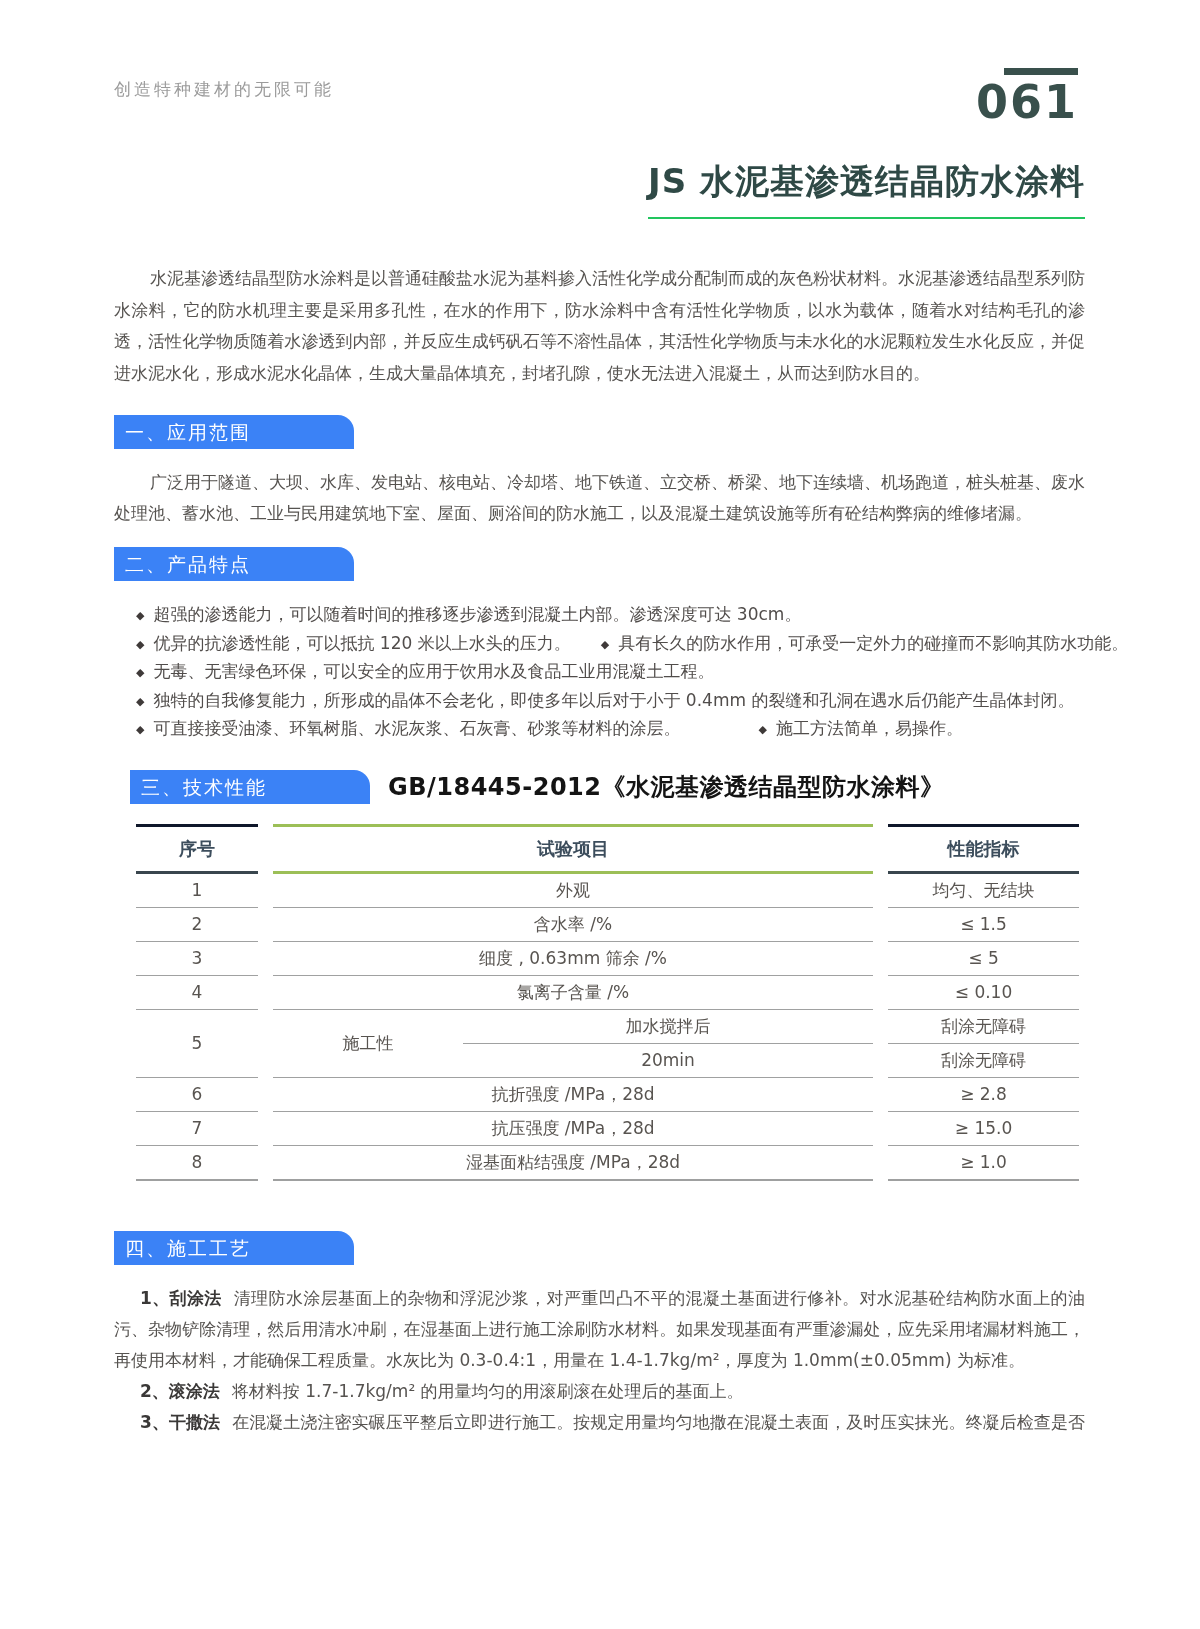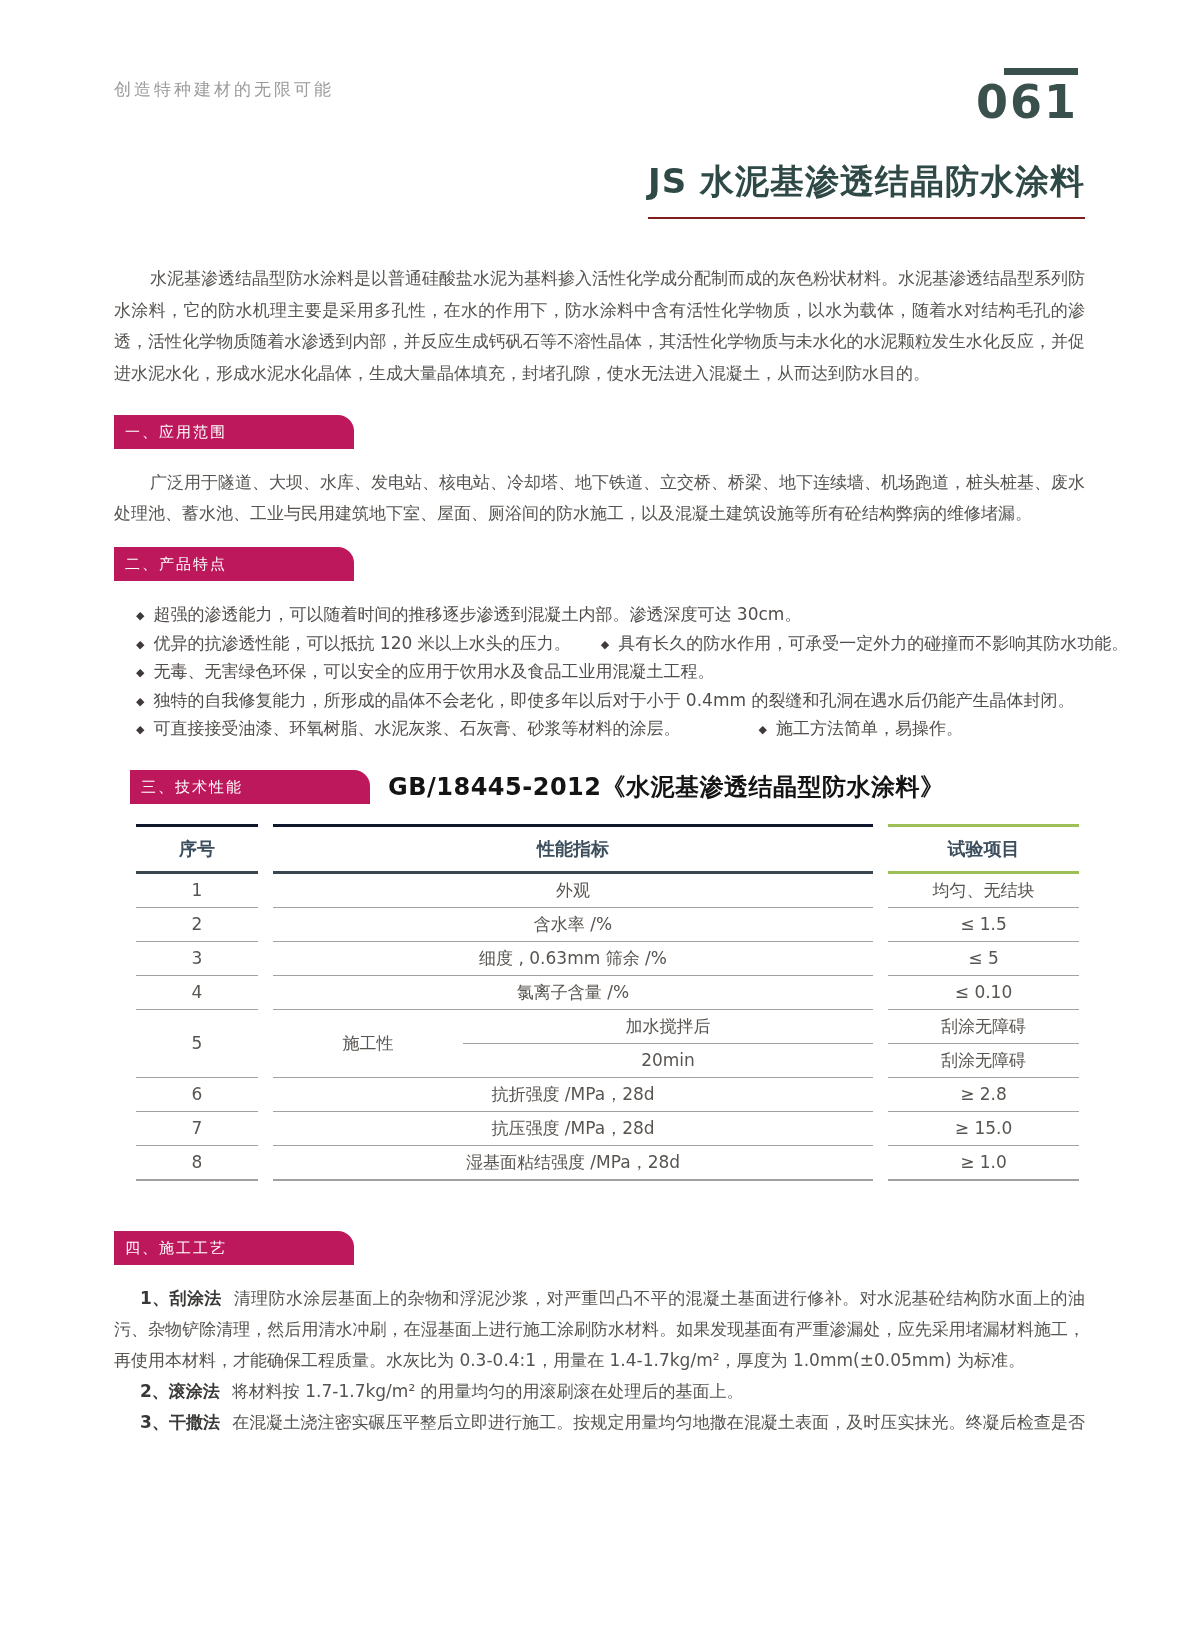--- a/index.html
+++ b/index.html
@@ -9,27 +9,27 @@
     font-family:"DejaVu Sans","Liberation Sans",sans-serif;
   }
   
   .tagline{font-size:17px;color:#9b9b9b;letter-spacing:3px;}
   .pagenum-block{position:absolute;top:68px;right:122px;text-align:right;}
   .pagenum-bar{width:74px;height:7px;background:#39504c;margin-left:auto;}
   .pagenum{font-size:46px;font-weight:bold;color:#39504c;line-height:1.05;margin-top:3px;letter-spacing:2px;}
   
   .title-wrap{text-align:right;margin-top:58px;}
   .doc-title{display:inline-block;margin:0;font-size:34px;font-weight:bold;color:#2f4946;
-    letter-spacing:1px;border-bottom:2px solid #7f1d1d;padding-bottom:12px;}
+    letter-spacing:1px;border-bottom:2px solid #22c55e;padding-bottom:12px;}
   
   .intro{margin:44px 0 0;text-indent:36px;text-align:justify;font-size:17px;line-height:31.5px;color:#565350;}
   .body-par{margin:18px 0 0;text-indent:36px;text-align:justify;font-size:17px;line-height:31px;color:#565350;}
   
-  .sec-banner{width:240px;height:34px;line-height:34px;background:#be185d;color:#ffffff;
-    font-size:15px;letter-spacing:2px;padding-left:11px;box-sizing:border-box;border-radius:0 16px 0 0;}
+  .sec-banner{width:240px;height:34px;line-height:34px;background:#3b82f6;color:#ffffff;
+    font-size:19px;letter-spacing:2px;padding-left:11px;box-sizing:border-box;border-radius:0 16px 0 0;}
   .mt-sec1{margin-top:26px;}
   .mt-sec2{margin-top:18px;}
   .mt-sec4{margin-top:50px;}
   .mt-sec5{margin-top:42px;}
   
   .bullets{margin:20px 0 0 22px;}
   .bullet-line{font-size:17px;line-height:26.5px;color:#514d4b;white-space:nowrap;}
   .bmk{font-size:11px;color:#3f3a39;margin-right:9px;vertical-align:1px;}
   .bmk.gap-sm{margin-left:30px;}
   .bmk.gap-lg{margin-left:78px;}
@@ -101,22 +101,22 @@
   </div>
 
   <div class="tech-row">
     <div class="sec-banner">三、技术性能</div>
     <div class="gb-title">GB/18445-2012《水泥基渗透结晶型防水涂料》</div>
   </div>
 
   <div class="tech-table">
     <div class="t-row">
       <div class="th">序号</div>
+      <div class="th green">试验项目</div>
       <div class="th">性能指标</div>
-      <div class="th green">试验项目</div>
     </div>
     <div class="t-row">
       <div class="td">1</div>
       <div class="td">外观</div>
       <div class="td">均匀、无结块</div>
     </div>
     <div class="t-row line">
       <div class="td">2</div>
       <div class="td">含水率 /%</div>
       <div class="td">≤ 1.5</div>

